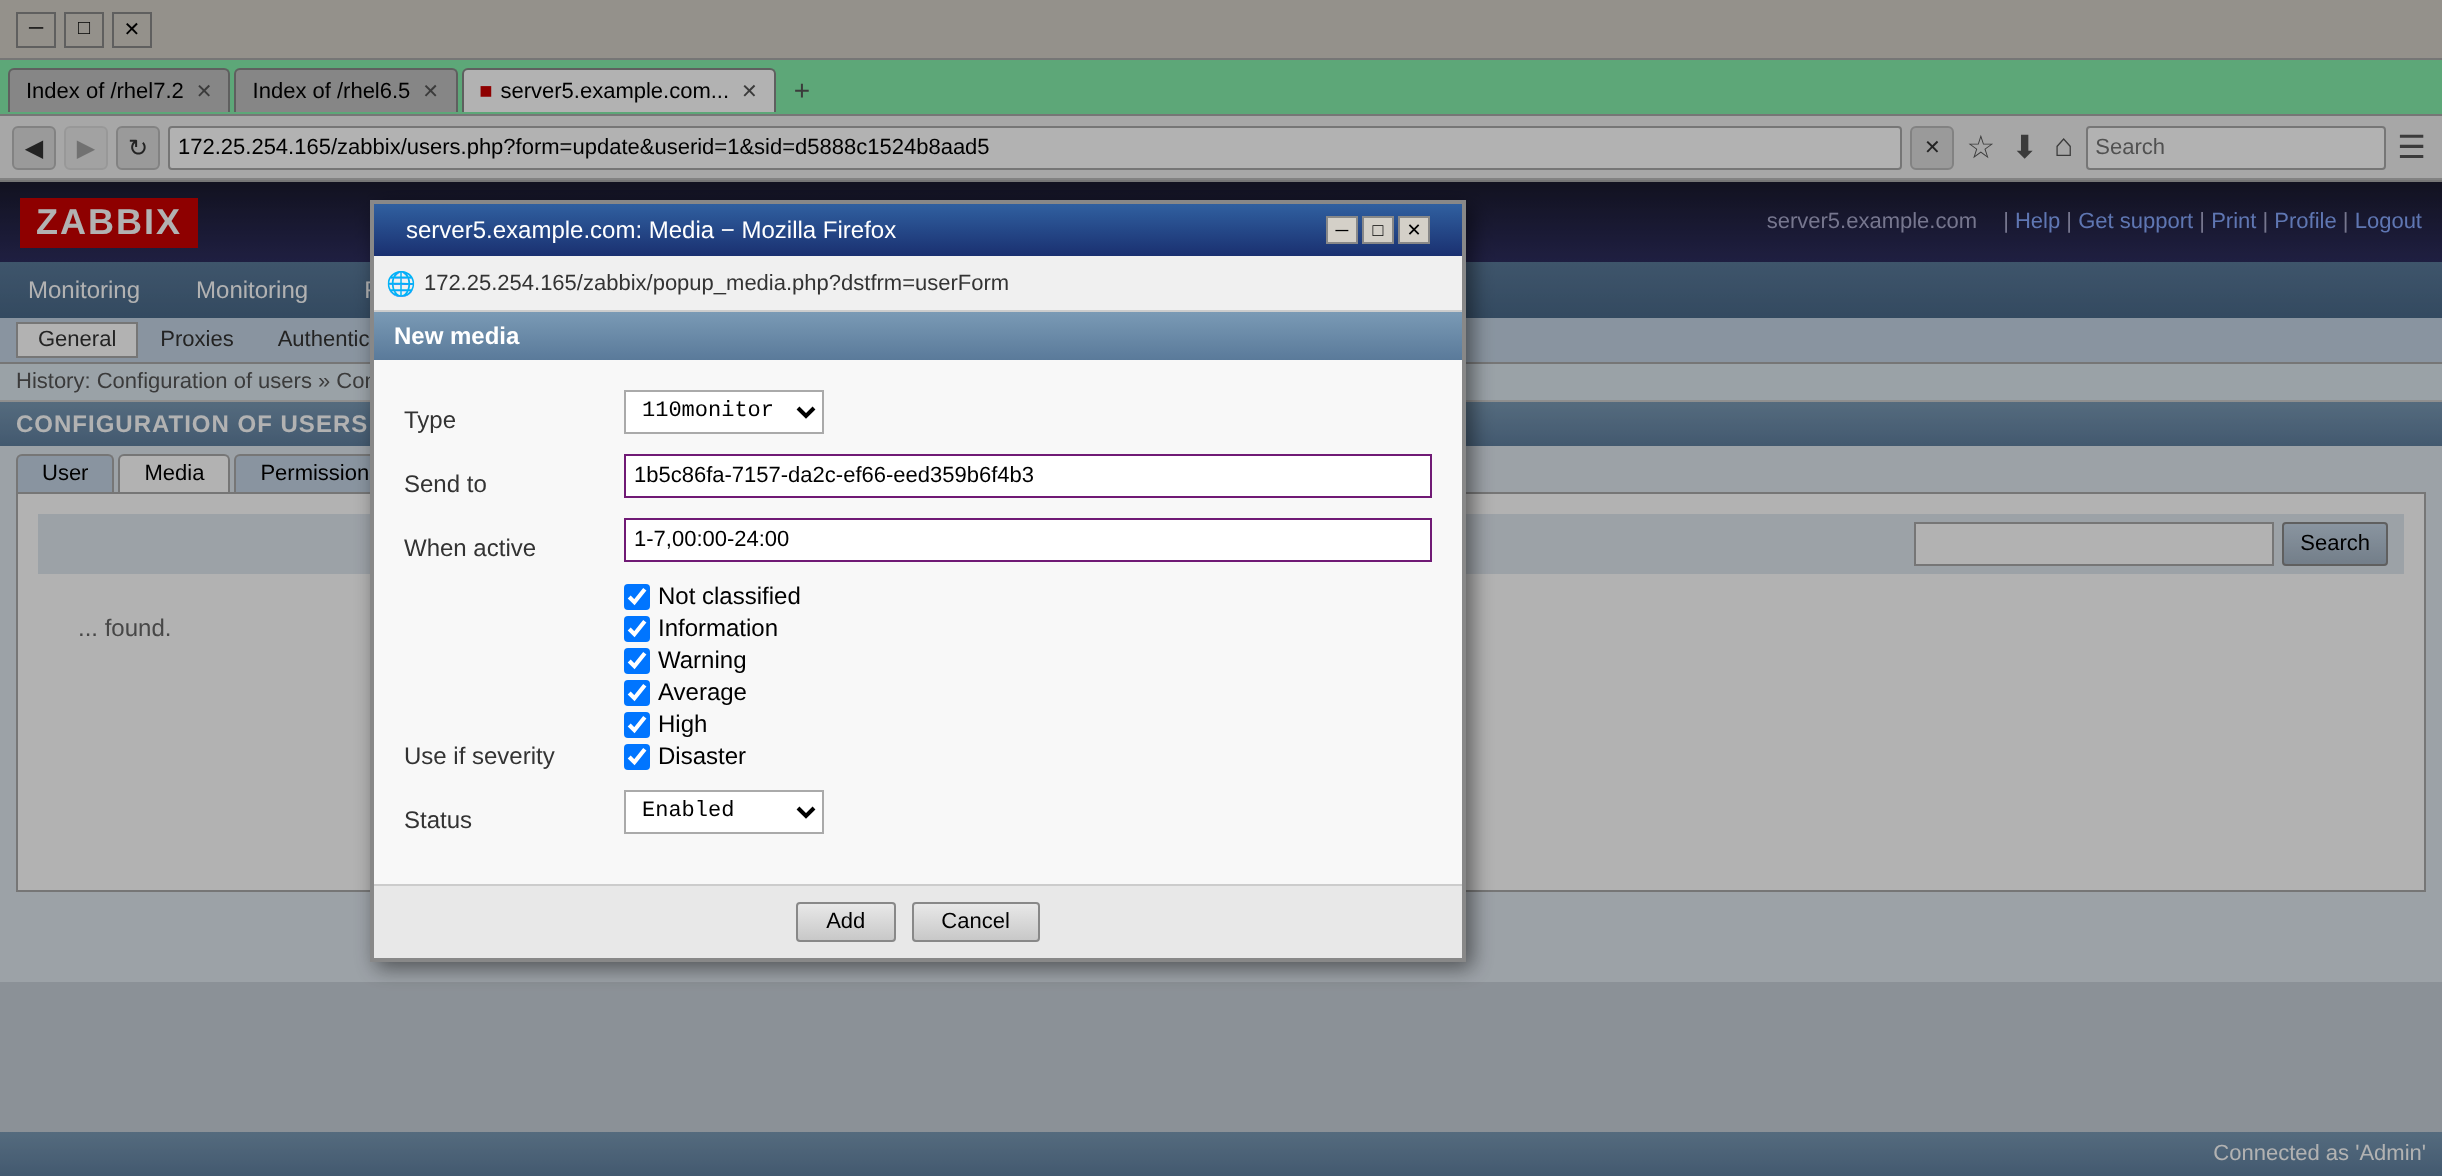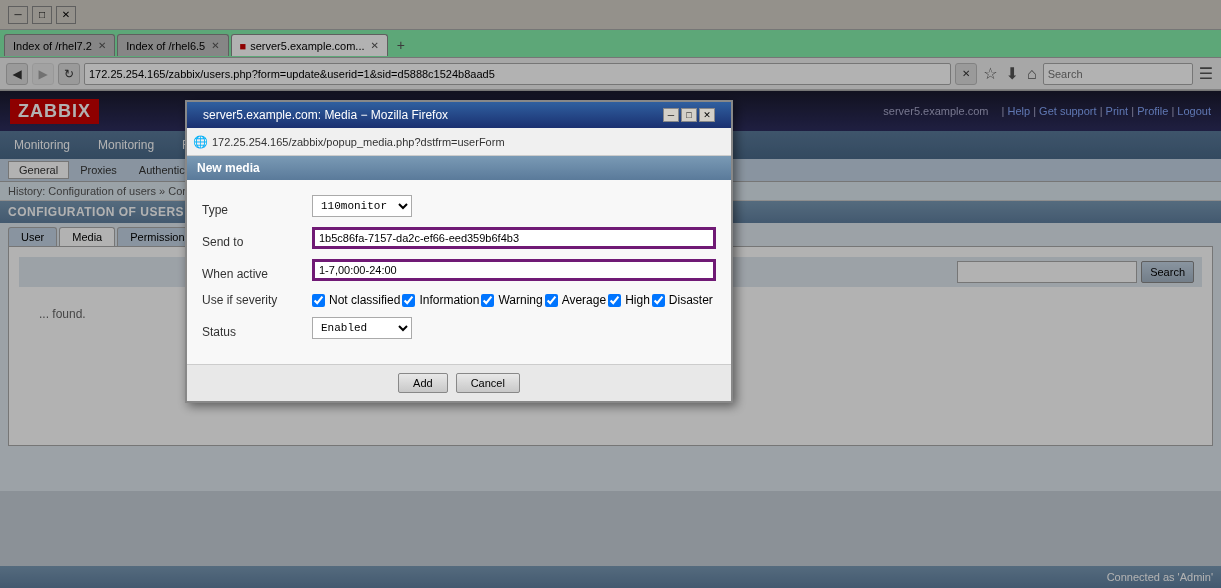--- a/index.html
+++ b/index.html
@@ -177,24 +177,24 @@
     }
     .form-label {
       width: 110px; font-size: 12px; color: #333; padding-top: 2px; flex-shrink: 0;
     }
     .form-control { flex: 1; }
     .form-select {
       height: 22px; border: 1px solid #aaa; background: #fff;
       font-size: 11px; padding: 1px 4px; min-width: 100px; font-family: Liberation Mono, monospace;
     }
     .form-input {
-      width: 100%; height: 22px; border: 3px solid #701a75;
+      width: 100%; height: 22px; border: 1px solid #701a75;
       background: #fff; font-size: 11px; padding: 2px 4px;
     }
-    .checkbox-group { display: flex; flex-direction: row; gap: 2px; }
+    .checkbox-group { display: flex; flex-direction: column; gap: 2px; }
     .checkbox-item { display: flex; align-items: center; gap: 4px; font-size: 12px; }
     .checkbox-item input[type=checkbox] { width: 13px; height: 13px; }
 
     .modal-footer {
       background: #e8e8e8; border-top: 1px solid #ccc;
       display: flex; justify-content: center; gap: 8px; padding: 8px;
     }
     .btn {
       padding: 3px 14px; border: 1px solid #888; cursor: pointer;
       font-size: 11px; background: linear-gradient(to bottom, #e8e8e8, #c8c8c8);

